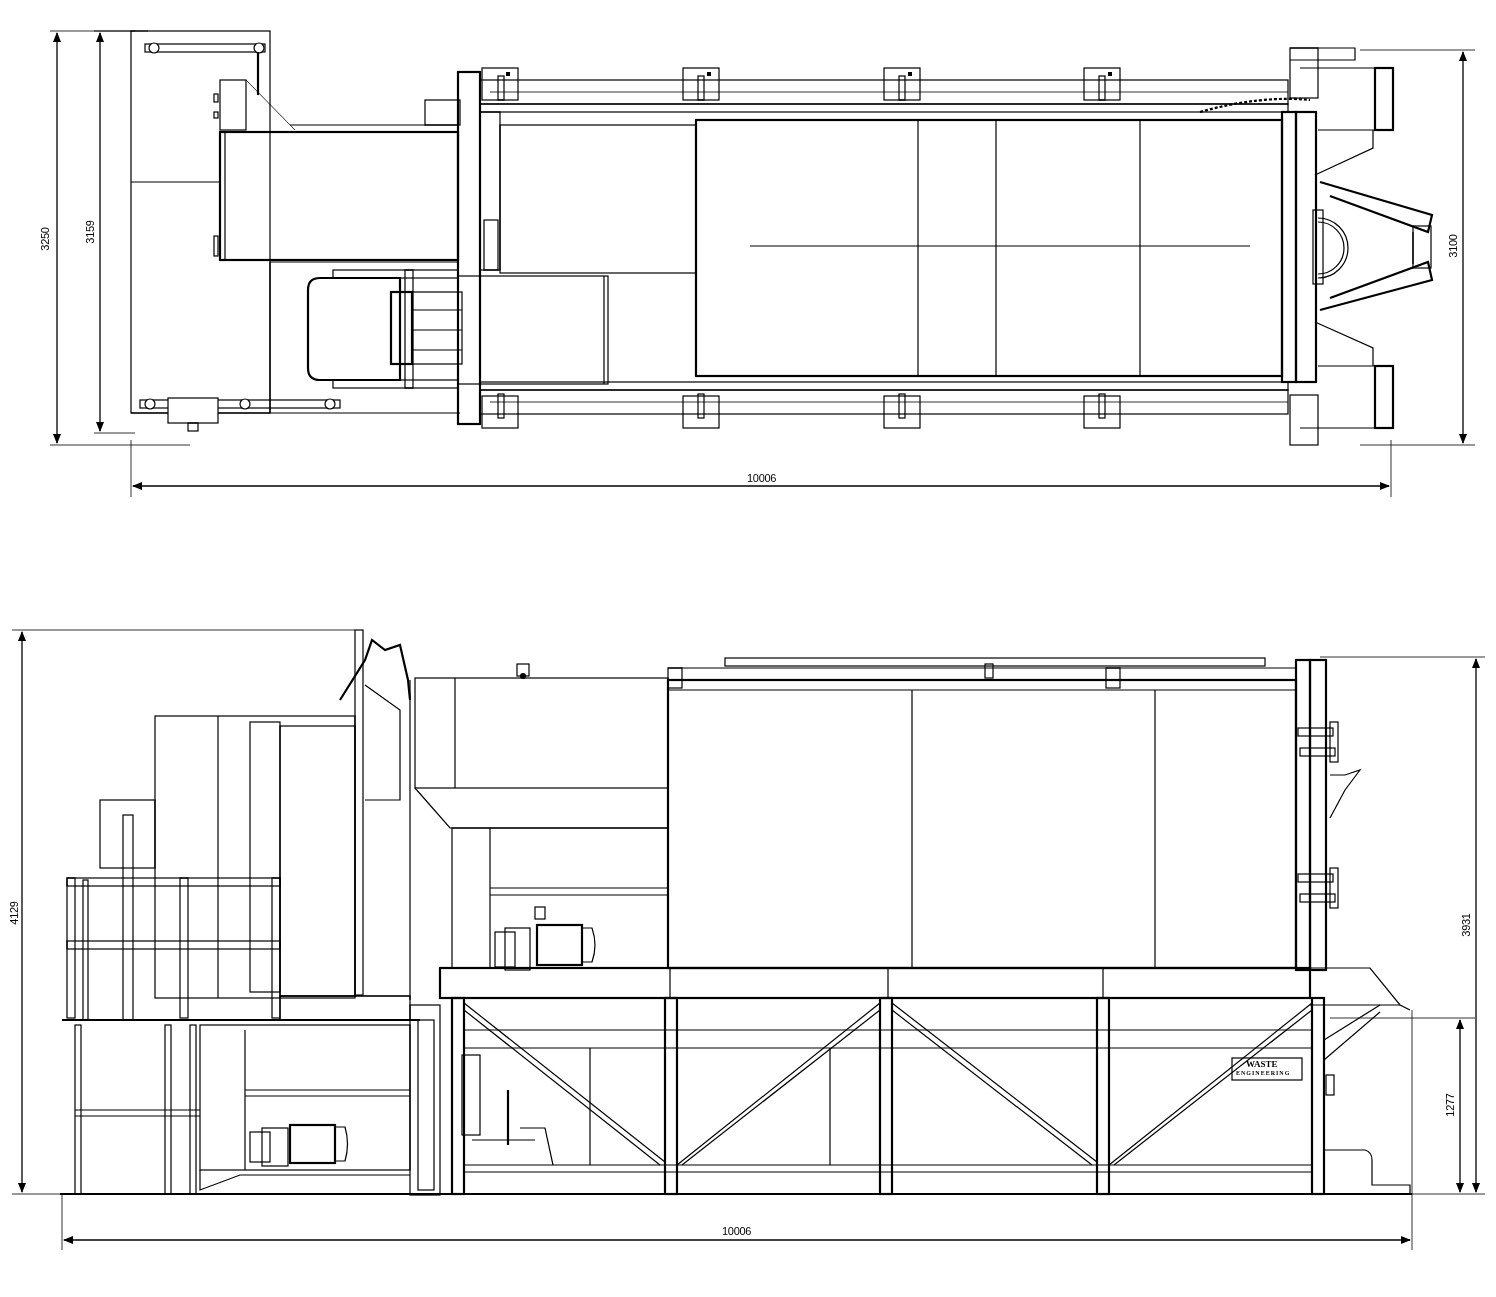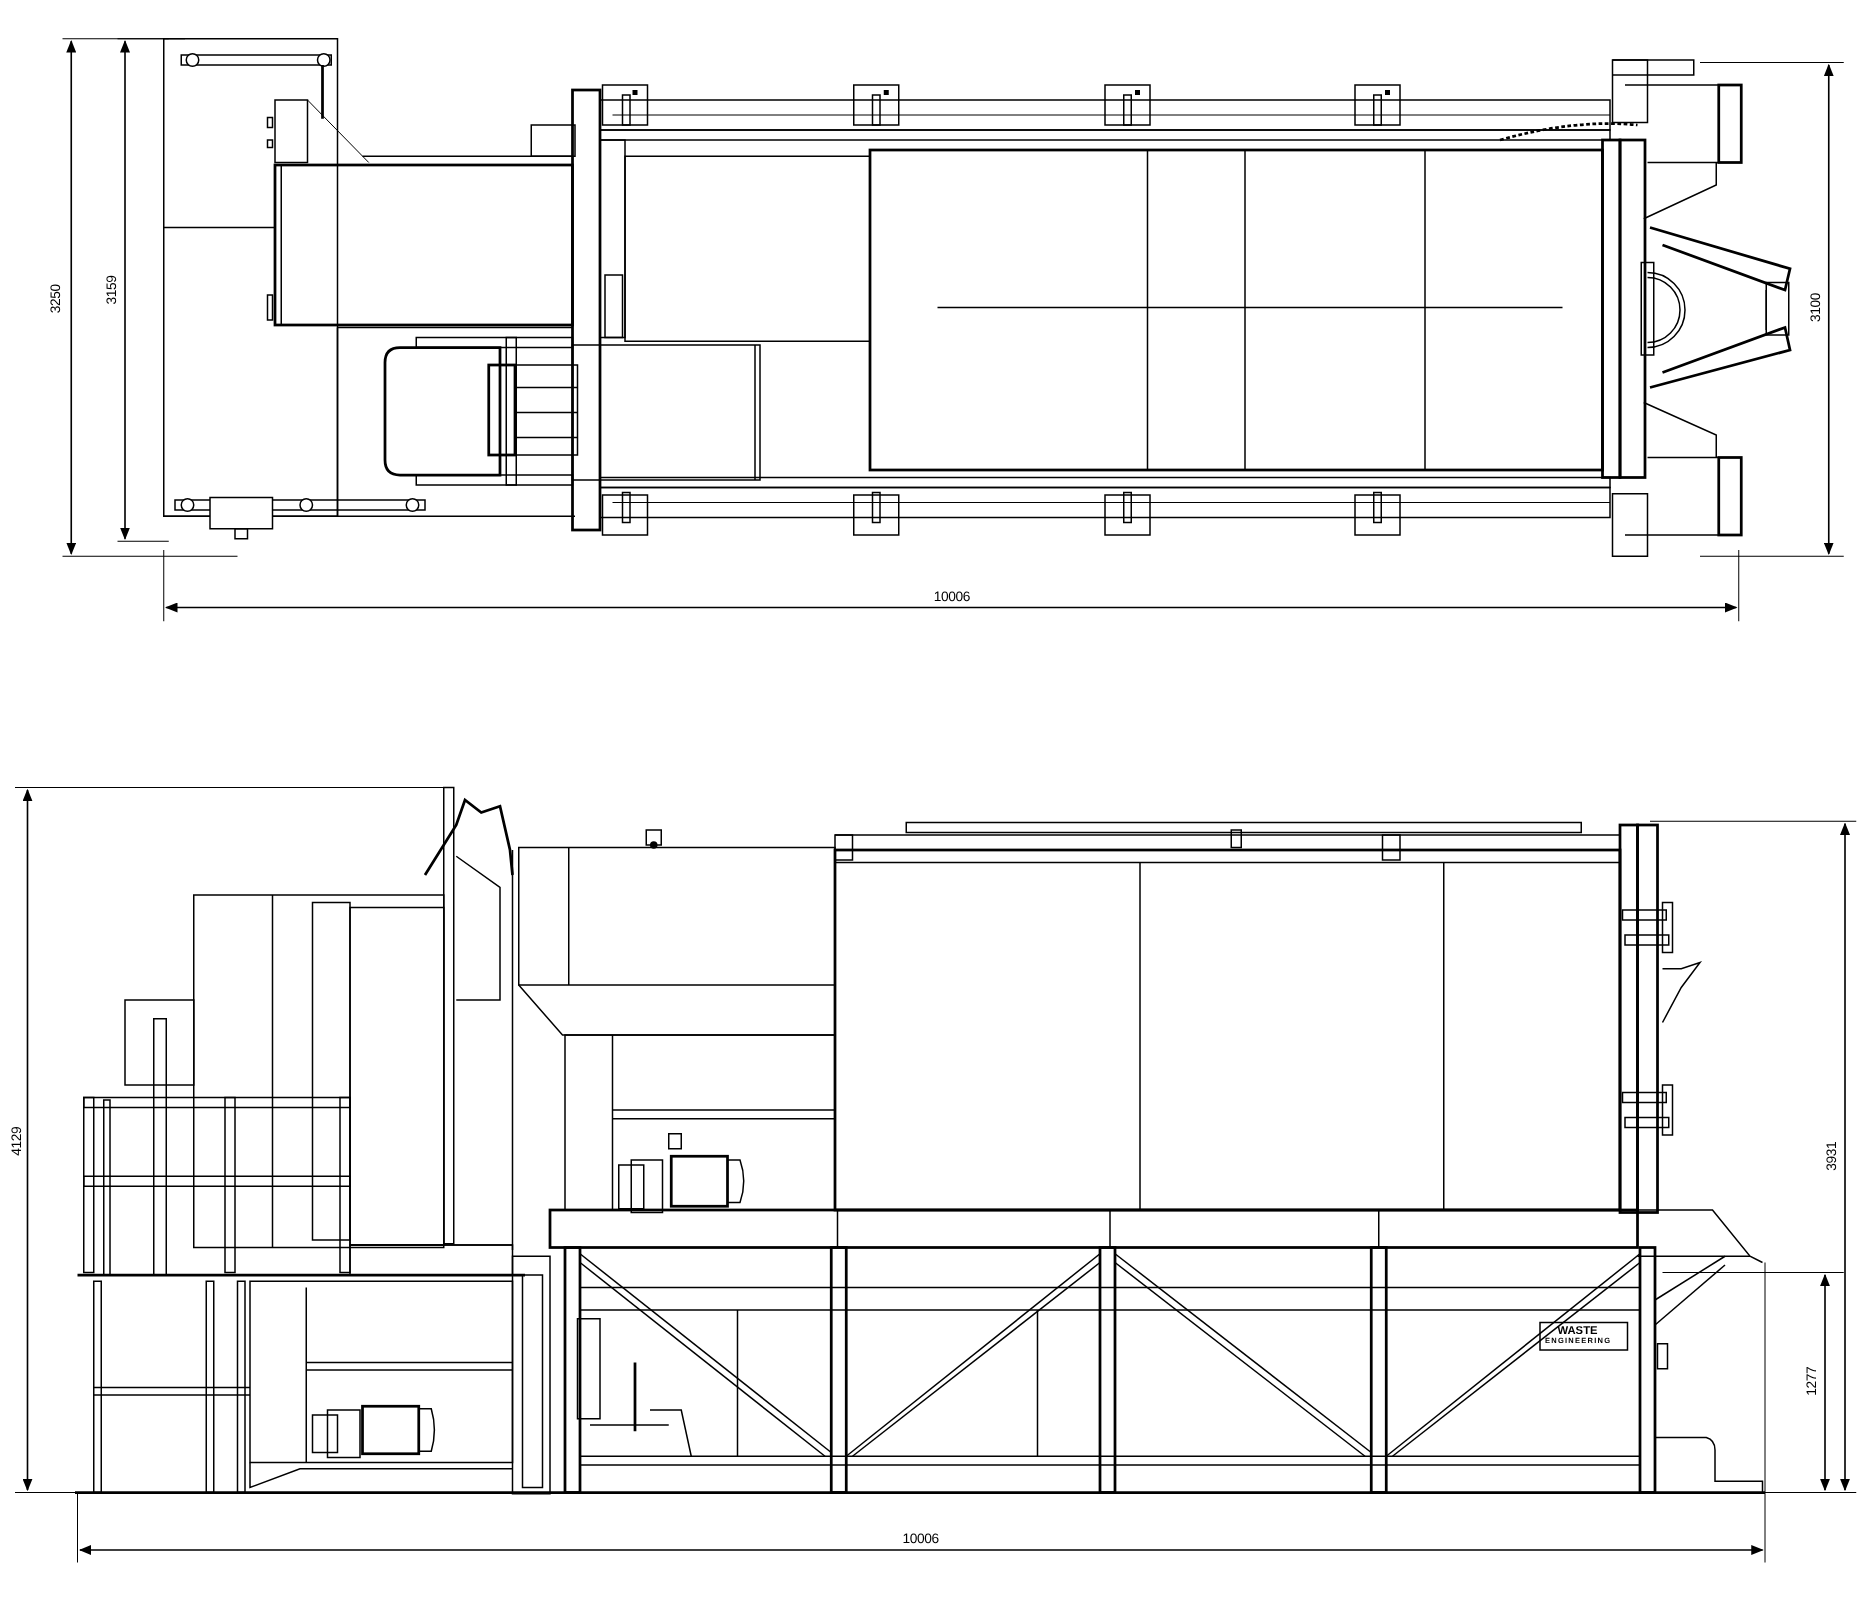--- a/index.html
+++ b/index.html
@@ -6,21 +6,21 @@
   body{width:1496px;height:1297px;position:relative;overflow:hidden;font-family:"Liberation Sans",sans-serif;}
   svg{position:absolute;left:0;top:0;}
   .ln{stroke:#000;fill:none;stroke-width:1.2;}
   .th{stroke:#000;fill:none;stroke-width:2.2;}
   .tn{stroke:#000;fill:none;stroke-width:0.8;}
   .fw{fill:#fff;stroke:#000;stroke-width:1.2;}
   .fk{fill:#000;}
   .dim{stroke:#000;stroke-width:1.3;fill:none;}
   .dimtxt{position:absolute;font-family:"Liberation Sans",sans-serif;font-size:11px;color:#000;white-space:nowrap;letter-spacing:-0.3px;}
   .vert{transform-origin:center center;transform:rotate(-90deg);}
-  .logo{position:absolute;font-family:Liberation Sans, sans-serif;font-weight:bold;color:#000;white-space:nowrap;}
+  .logo{position:absolute;font-family:Liberation Serif, serif;font-weight:bold;color:#000;white-space:nowrap;}
 </style>
 </head>
 <body>
 
 <svg width="1496" height="1297" viewBox="0 0 1496 1297">
   <defs>
     <marker id="arr" markerWidth="10" markerHeight="8" refX="9" refY="4" orient="auto" markerUnits="userSpaceOnUse">
       <path d="M0,0 L10,4 L0,8 Z" fill="#000"></path>
     </marker>
     <marker id="arrS" markerWidth="10" markerHeight="8" refX="1" refY="4" orient="auto" markerUnits="userSpaceOnUse">

